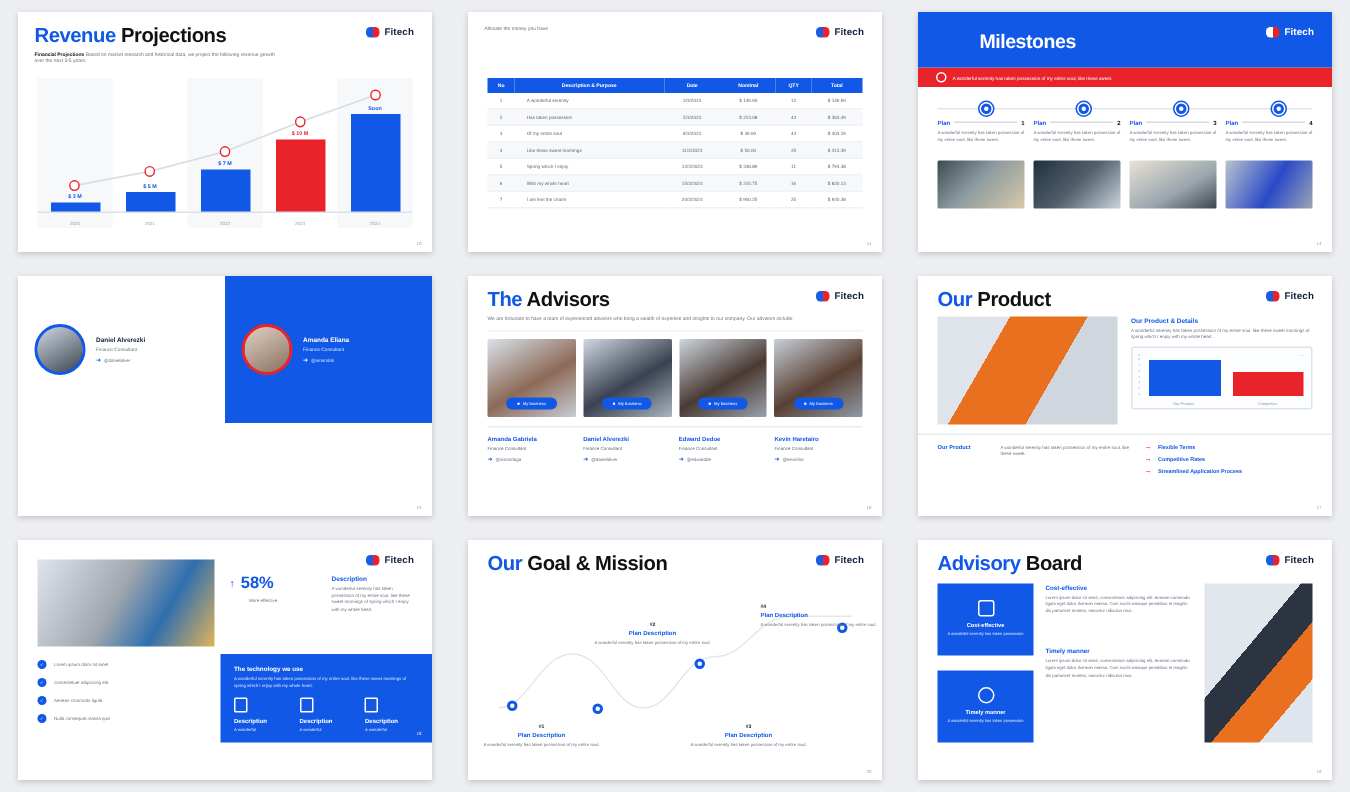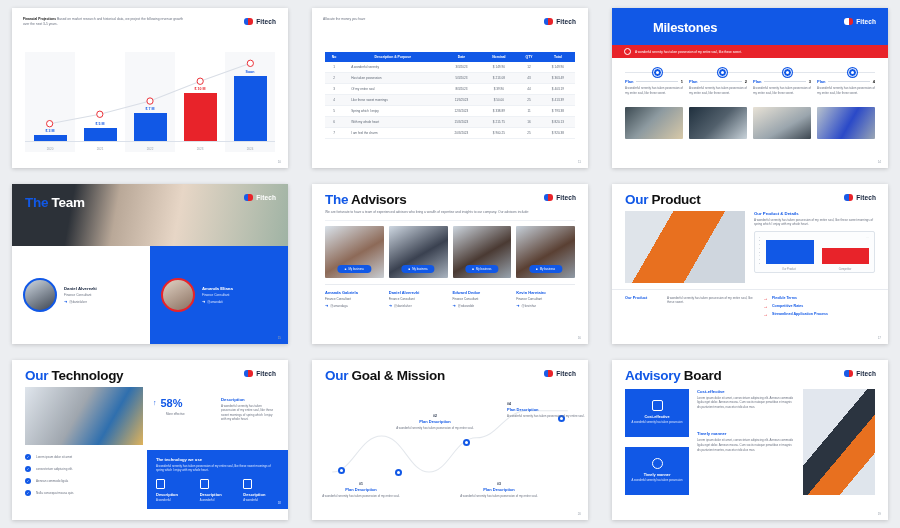--- a/index.html
+++ b/index.html
@@ -160,20 +160,21 @@
   .ctr{text-align:center;}
 </style>
 </head>
 <body>
 
 <div class="grid">
 
   <div class="cell">
     <div class="slide">
       <div class="pad">
+        <div class="title"><span class="b">Revenue</span><span> Projections</span></div>
         <div class="sub"><b>Financial Projections</b><span> Based on market research and historical data, we project the following revenue growth over the next 3-5 years.</span></div>
         <div class="logo">
           <span class="mark"></span>
           <span class="txt">Fitech</span>
         </div>
 
         <div class="chartwrap">
           <div class="cbands">
             <div class="cband"></div>
               <div class="cband"></div>
@@ -373,27 +374,20 @@
           <div class="pd">A wonderful serenity has taken possession of my entire soul, like these sweet.</div>
           <div class="mimg ph4"></div>
         </div>
       </div>
       <div class="pg">14</div>
     </div>
   </div>
 
   <div class="cell">
     <div class="slide">
-      <div class="teamTop phTeam">
-        <div class="title"><span class="b">The</span><span> Team</span></div>
-        <div class="logo">
-          <span class="mark"></span>
-          <span class="txt" style="color:#fff">Fitech</span>
-        </div>
-      </div>
       <div class="teamBody">
         <div class="tcard">
           <div class="avat"></div>
           <div>
             <div class="tname">Daniel Alverezki</div>
             <div class="trole">Finance Consultant</div>
             <div class="thandle">
                 <span class="tw">➜</span>
                 <span>@danielalver</span>
               </div>
@@ -558,23 +552,20 @@
           </div>
         </div>
         <div class="pg">17</div>
       </div>
     </div>
   </div>
 
   <div class="cell">
     <div class="slide">
       <div style="padding:9px 0 0 0;height:100%;box-sizing:border-box;position:relative;">
-        <div style="padding:0 13px;">
-          <div class="title"><span class="b">Our</span><span> Technology</span></div>
-        </div>
         <div class="logo">
           <span class="mark"></span>
           <span class="txt">Fitech</span>
         </div>
         <div class="techTop">
           <div class="techImg phTech"></div>
           <div class="techStat">
             <div class="stNum">
                 <span class="stArrow">↑</span>
                 <span>58%</span>

